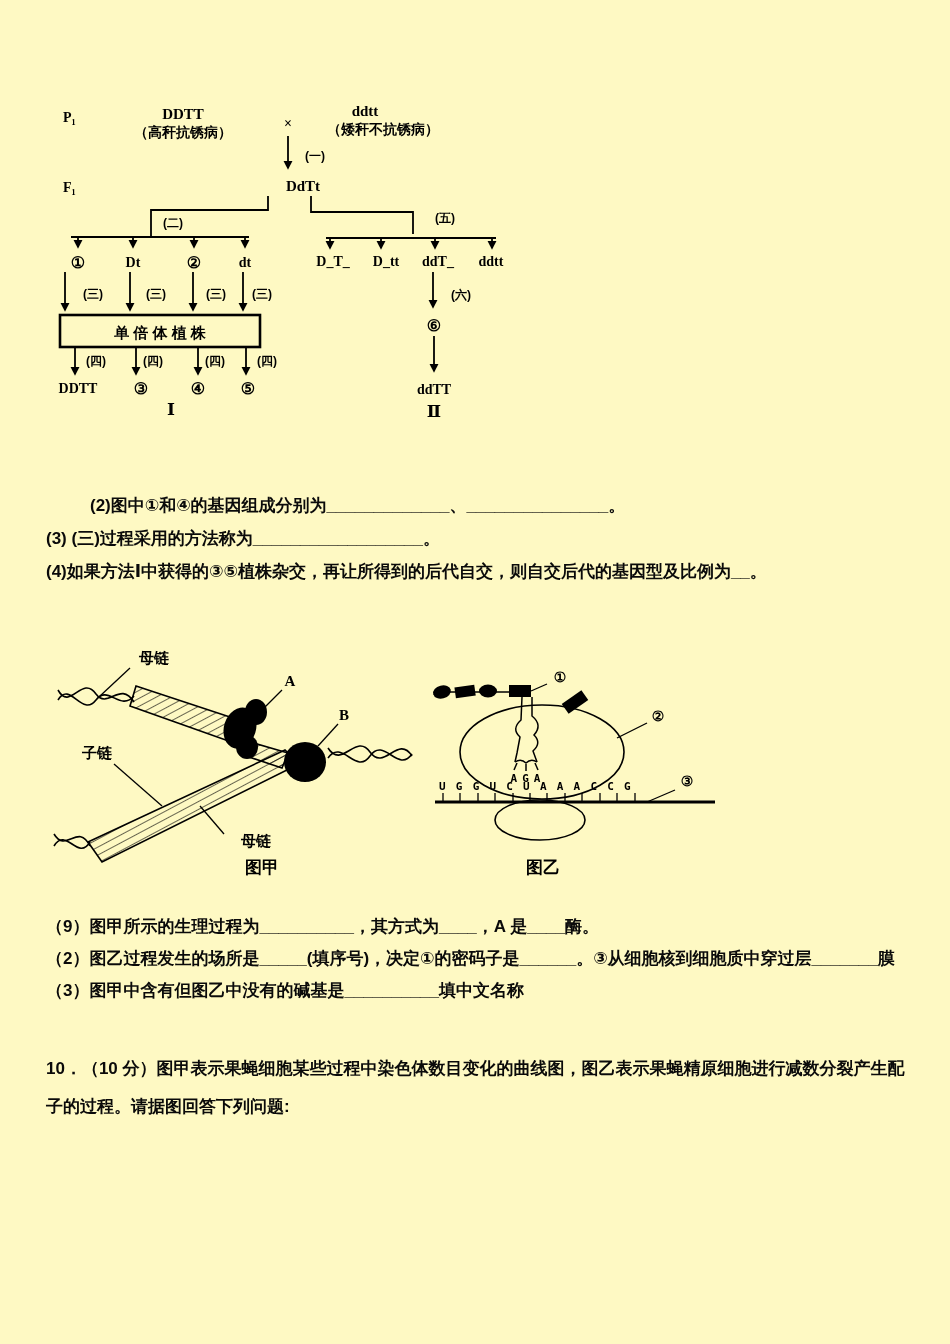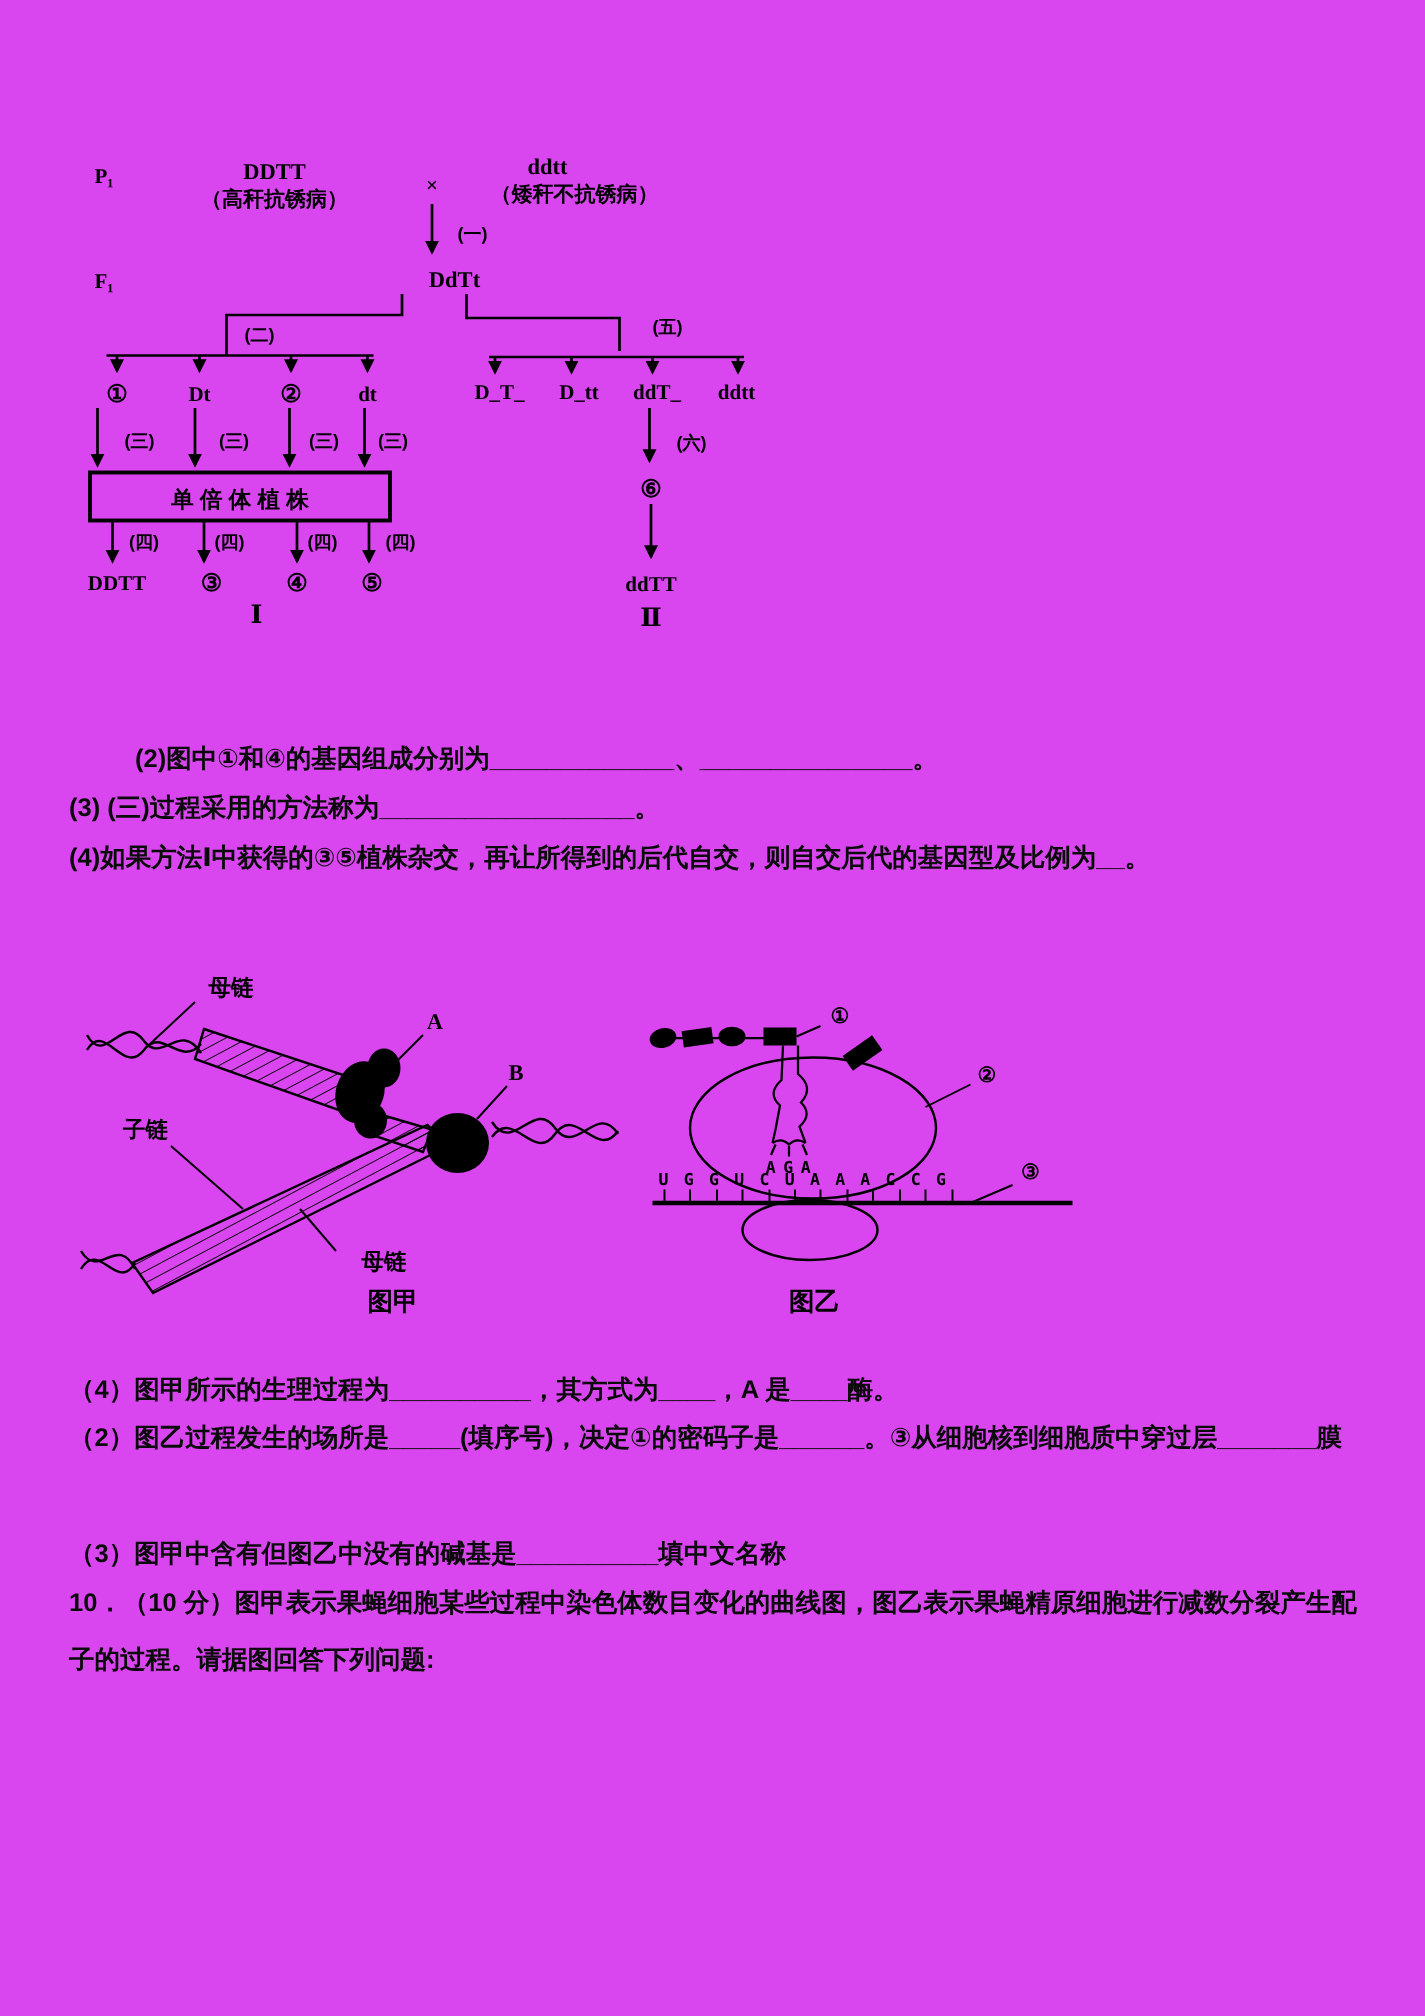--- a/index.html
+++ b/index.html
@@ -1,16 +1,16 @@
 <!DOCTYPE html>
 <html><head>
 <meta charset="utf-8">
 <style>
   html,body{margin:0;padding:0;background:#888;}
-  #page{position:relative;width:950px;height:1344px;background:#d946ef;color:#0a0a0a;
+  #page{position:relative;width:950px;height:1344px;background:#fef9c3;color:#0a0a0a;
         font-family:"Liberation Sans","DejaVu Sans",sans-serif;font-weight:700;overflow:hidden;}
   .qline{position:absolute;left:46px;width:880px;font-size:17px;line-height:33px;white-space:pre-wrap;}
   .qblock{position:absolute;left:46px;width:878px;font-size:17px;}
   svg text{fill:#000;}
   .cjk{font-family:"Liberation Sans","DejaVu Sans",sans-serif;font-weight:700;}
   .lat{font-family:"Liberation Serif","DejaVu Serif",serif;font-weight:700;}
   .mrna{letter-spacing:10.2px;font-family:"DejaVu Sans Mono",monospace;font-weight:700;}
   .anti{letter-spacing:5px;font-family:"DejaVu Sans Mono",monospace;font-weight:700;}
 </style>
 </head>
@@ -196,19 +196,19 @@
       <line x1="122" y1="34" x2="106" y2="41"></line>
       <line x1="222" y1="73" x2="192" y2="88"></line>
       <line x1="250" y1="140" x2="222" y2="152"></line>
     </g>
     <text class="lat" x="135" y="32" font-size="14" text-anchor="middle">①</text>
     <text class="lat" x="233" y="71" font-size="14" text-anchor="middle">②</text>
     <text class="lat" x="262" y="136" font-size="14" text-anchor="middle">③</text>
     <text class="cjk" x="118" y="223" font-size="17" text-anchor="middle">图乙</text>
   </svg>
 
-  <div class="qline" style="top:911px;line-height:32px;">（4）图甲所示的生理过程为__________，其方式为____，A 是____酶。</div>
+  <div class="qline" style="top:911px;line-height:32px;">（9）图甲所示的生理过程为__________，其方式为____，A 是____酶。</div>
   <div class="qline" style="top:943px;line-height:32px;">（2）图乙过程发生的场所是_____(填序号)，决定①的密码子是______。③从细胞核到细胞质中穿过层_______膜</div>
-  <div class="qline" style="top:975px;line-height:32px;margin-top:45px;">（3）图甲中含有但图乙中没有的碱基是__________填中文名称</div>
+  <div class="qline" style="top:975px;line-height:32px;">（3）图甲中含有但图乙中没有的碱基是__________填中文名称</div>
 
   <div class="qblock" style="top:1050px;line-height:38px;width:872px;">10．（10 分）图甲表示果蝇细胞某些过程中染色体数目变化的曲线图，图乙表示果蝇精原细胞进行减数分裂产生配子的过程。请据图回答下列问题:</div>
 
 </div>
 
 </body></html>

